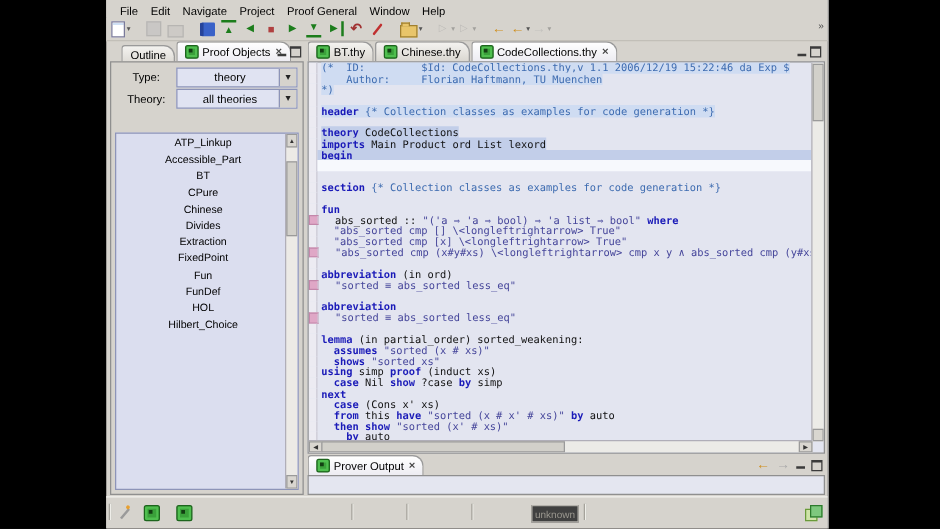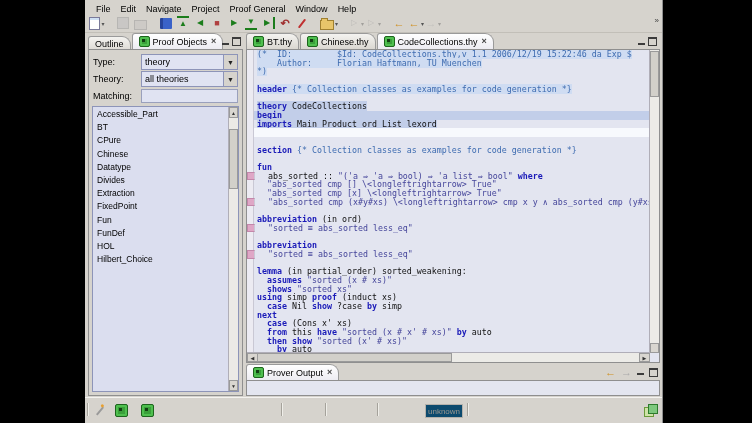--- a/index.html
+++ b/index.html
@@ -56,21 +56,21 @@
   .vtab.active{background:linear-gradient(#ffffff,#edecf2);}
   .pgicon{display:inline-block;width:9px;height:9px;margin-right:3px;background:#3aa03a;
           border:1px solid #1d651d;border-radius:2px;box-shadow:inset 0 0 0 2px #4fbf4f;position:relative;}
   .pgicon::after{content:"";position:absolute;left:2px;top:2px;width:3px;height:3px;background:#123f12;}
   .tab-close{margin-left:4px;font-size:9px;font-weight:bold;color:#444;line-height:9px;}
   .minmax{display:inline-flex;gap:3px;align-items:center;}
   .btn-min{display:inline-block;width:7px;height:2px;background:#3b3b3b;margin-top:4px;}
   .btn-max{display:inline-block;width:7px;height:6px;border:1px solid #3b3b3b;border-top-width:2px;}
 
   
-  .left-view{position:absolute;left:3px;top:1px;width:155px;bottom:2px;}
+  .left-view{position:absolute;left:3px;top:1px;width:155px;bottom:2px;text-align:center;}
   .vtabs{position:absolute;left:0;top:0;right:0;height:16px;}
   .vtabs .minmax{position:absolute;right:2px;top:4px;}
   .vbody{position:absolute;left:0;top:16px;right:0;bottom:0;border:1px solid #8f8f8f;background:#d6d3cd;}
   .form-row{position:absolute;left:4px;right:4px;height:14px;display:flex;align-items:center;}
   .form-label{width:48px;font-size:9px;}
   .combo{flex:1;height:14px;background:#e0e3f2;border:1px solid #8d94b8;display:flex;align-items:center;}
   .combo-val{flex:1;padding-left:3px;font-size:9px;white-space:nowrap;overflow:hidden;}
   .combo-btn{width:13px;height:100%;background:#d6d3cd;border-left:1px solid #8d94b8;display:flex;
              align-items:center;justify-content:center;font-size:7px;color:#222;}
   .text-input{flex:1;height:12px;background:#e0e3f2;border:1px solid #9aa0bc;}
@@ -122,21 +122,21 @@
 
   
   .statusbar{position:absolute;left:0;right:0;bottom:0;height:25px;background:#d6d3cd;border-top:1px solid #f4f3f0;}
   .sb-sep{position:absolute;top:5px;width:1px;height:13px;background:#a5a29b;border-right:1px solid #efeee9;}
   .sb-pen{position:absolute;left:14px;top:8px;width:2px;height:10px;background:#9a9a9a;transform:rotate(40deg);}
   .sb-pen::after{content:"";position:absolute;left:-2px;top:-2px;width:3px;height:3px;background:#e8a030;border-radius:50%;}
   .sb-green{position:absolute;top:6px;width:11px;height:11px;background:#3aa03a;border:1px solid #1d651d;
             border-radius:2px;box-shadow:inset 0 0 0 2px #4fbf4f;}
   .sb-green::after{content:"";position:absolute;left:3px;top:3px;width:3px;height:3px;background:#123f12;}
   .status-unknown{position:absolute;left:340px;top:6px;width:36px;height:12px;border:1px solid #b5b2ac;
-                  color:#9a978f;font-size:8px;display:flex;align-items:center;justify-content:center;background:#0c4a6e;}
+                  color:#9a978f;font-size:8px;display:flex;align-items:center;justify-content:center;background:#404040;}
   .sb-progress{position:absolute;right:6px;top:6px;width:12px;height:12px;}
   .sb-progress .sq1{position:absolute;left:0;top:3px;width:8px;height:8px;background:#cfe3a8;border:1px solid #6a9a3a;}
   .sb-progress .sq2{position:absolute;left:4px;top:0;width:8px;height:8px;background:#7ec87e;border:1px solid #2d7a2d;}
 </style>
 </head>
 <body>
 
 <div class="stage">
   <div class="app">
 
@@ -243,31 +243,27 @@
               <span class="combo-btn">▼</span>
             </span>
           </div>
           <div class="form-row" style="top:22px;">
             <span class="form-label">Theory:</span>
             <span class="combo">
               <span class="combo-val">all theories</span>
               <span class="combo-btn">▼</span>
             </span>
           </div>
-          <div class="form-row" style="top:39px;">
-            <span class="form-label">Matching:</span>
-            <span class="text-input"></span>
-          </div>
           <div class="theory-list">
             <div class="list-items">
+                <div class="list-item">ATP_Linkup</div>
                 <div class="list-item">Accessible_Part</div>
                 <div class="list-item">BT</div>
                 <div class="list-item">CPure</div>
                 <div class="list-item">Chinese</div>
-                <div class="list-item">Datatype</div>
                 <div class="list-item">Divides</div>
                 <div class="list-item">Extraction</div>
                 <div class="list-item">FixedPoint</div>
                 <div class="list-item">Fun</div>
                 <div class="list-item">FunDef</div>
                 <div class="list-item">HOL</div>
                 <div class="list-item">Hilbert_Choice</div>
               </div>
             <div class="lscroll">
               <div class="sc-arrow sc-up">▲</div>
@@ -299,22 +295,22 @@
         <div class="ebody">
           <div class="code">
             <div>
                 <div class="code-row"><span class="gutter"></span><span class="code-text"><span class="hs-cmd"><span class="c-cmt">(*  ID:         $Id: CodeCollections.thy,v 1.1 2006/12/19 15:22:46 da Exp $</span></span></span></div>
                 <div class="code-row"><span class="gutter"></span><span class="code-text"><span class="hs-cmd"><span class="c-cmt">    Author:     Florian Haftmann, TU Muenchen</span></span></span></div>
                 <div class="code-row"><span class="gutter"></span><span class="code-text"><span class="hs-cmd"><span class="c-cmt">*)</span></span></span></div>
                 <div class="code-row"><span class="gutter"></span><span class="code-text"></span></div>
                 <div class="code-row"><span class="gutter"></span><span class="code-text"><span class="hs-cmd"><span class="c-kw">header </span><span class="c-cmt">{* Collection classes as examples for code generation *}</span></span></span></div>
                 <div class="code-row"><span class="gutter"></span><span class="code-text"></span></div>
                 <div class="code-row"><span class="gutter"></span><span class="code-text"><span class="hs-locked"><span class="c-kw">theory </span><span class="c-pl">CodeCollections</span></span></span></div>
+                <div class="code-row"><span class="gutter"></span><span class="code-text"><span class="hs-locked"><span class="c-kw">imports </span><span class="c-pl">Main Product_ord List_lexord</span></span></span></div>
                 <div class="code-row"><span class="gutter"></span><span class="code-text hl-lockedfull"><span class="c-kw">begin</span></span></div>
-                <div class="code-row"><span class="gutter"></span><span class="code-text"><span class="hs-locked"><span class="c-kw">imports </span><span class="c-pl">Main Product_ord List_lexord</span></span></span></div>
                 <div class="code-row"><span class="gutter"></span><span class="code-text hl-cur"></span></div>
                 <div class="code-row"><span class="gutter"></span><span class="code-text"></span></div>
                 <div class="code-row"><span class="gutter"></span><span class="code-text"><span class="c-kw">section </span><span class="c-cmt">{* Collection classes as examples for code generation *}</span></span></div>
                 <div class="code-row"><span class="gutter"></span><span class="code-text"></span></div>
                 <div class="code-row"><span class="gutter"></span><span class="code-text"><span class="c-kw">fun</span></span></div>
                 <div class="code-row"><span class="gutter mark"></span><span class="code-text"><span class="c-pl">  abs_sorted :: </span><span class="c-str">"('a ⇒ 'a ⇒ bool) ⇒ 'a list ⇒ bool"</span><span class="c-pl"> </span><span class="c-kw">where</span></span></div>
                 <div class="code-row"><span class="gutter"></span><span class="code-text"><span class="c-pl">  </span><span class="c-str">"abs_sorted cmp [] \&lt;longleftrightarrow&gt; True"</span></span></div>
                 <div class="code-row"><span class="gutter"></span><span class="code-text"><span class="c-pl">  </span><span class="c-str">"abs_sorted cmp [x] \&lt;longleftrightarrow&gt; True"</span></span></div>
                 <div class="code-row"><span class="gutter mark"></span><span class="code-text"><span class="c-pl">  </span><span class="c-str">"abs_sorted cmp (x#y#xs) \&lt;longleftrightarrow&gt; cmp x y ∧ abs_sorted cmp (y#xs)"</span></span></div>
                 <div class="code-row"><span class="gutter"></span><span class="code-text"></span></div>

